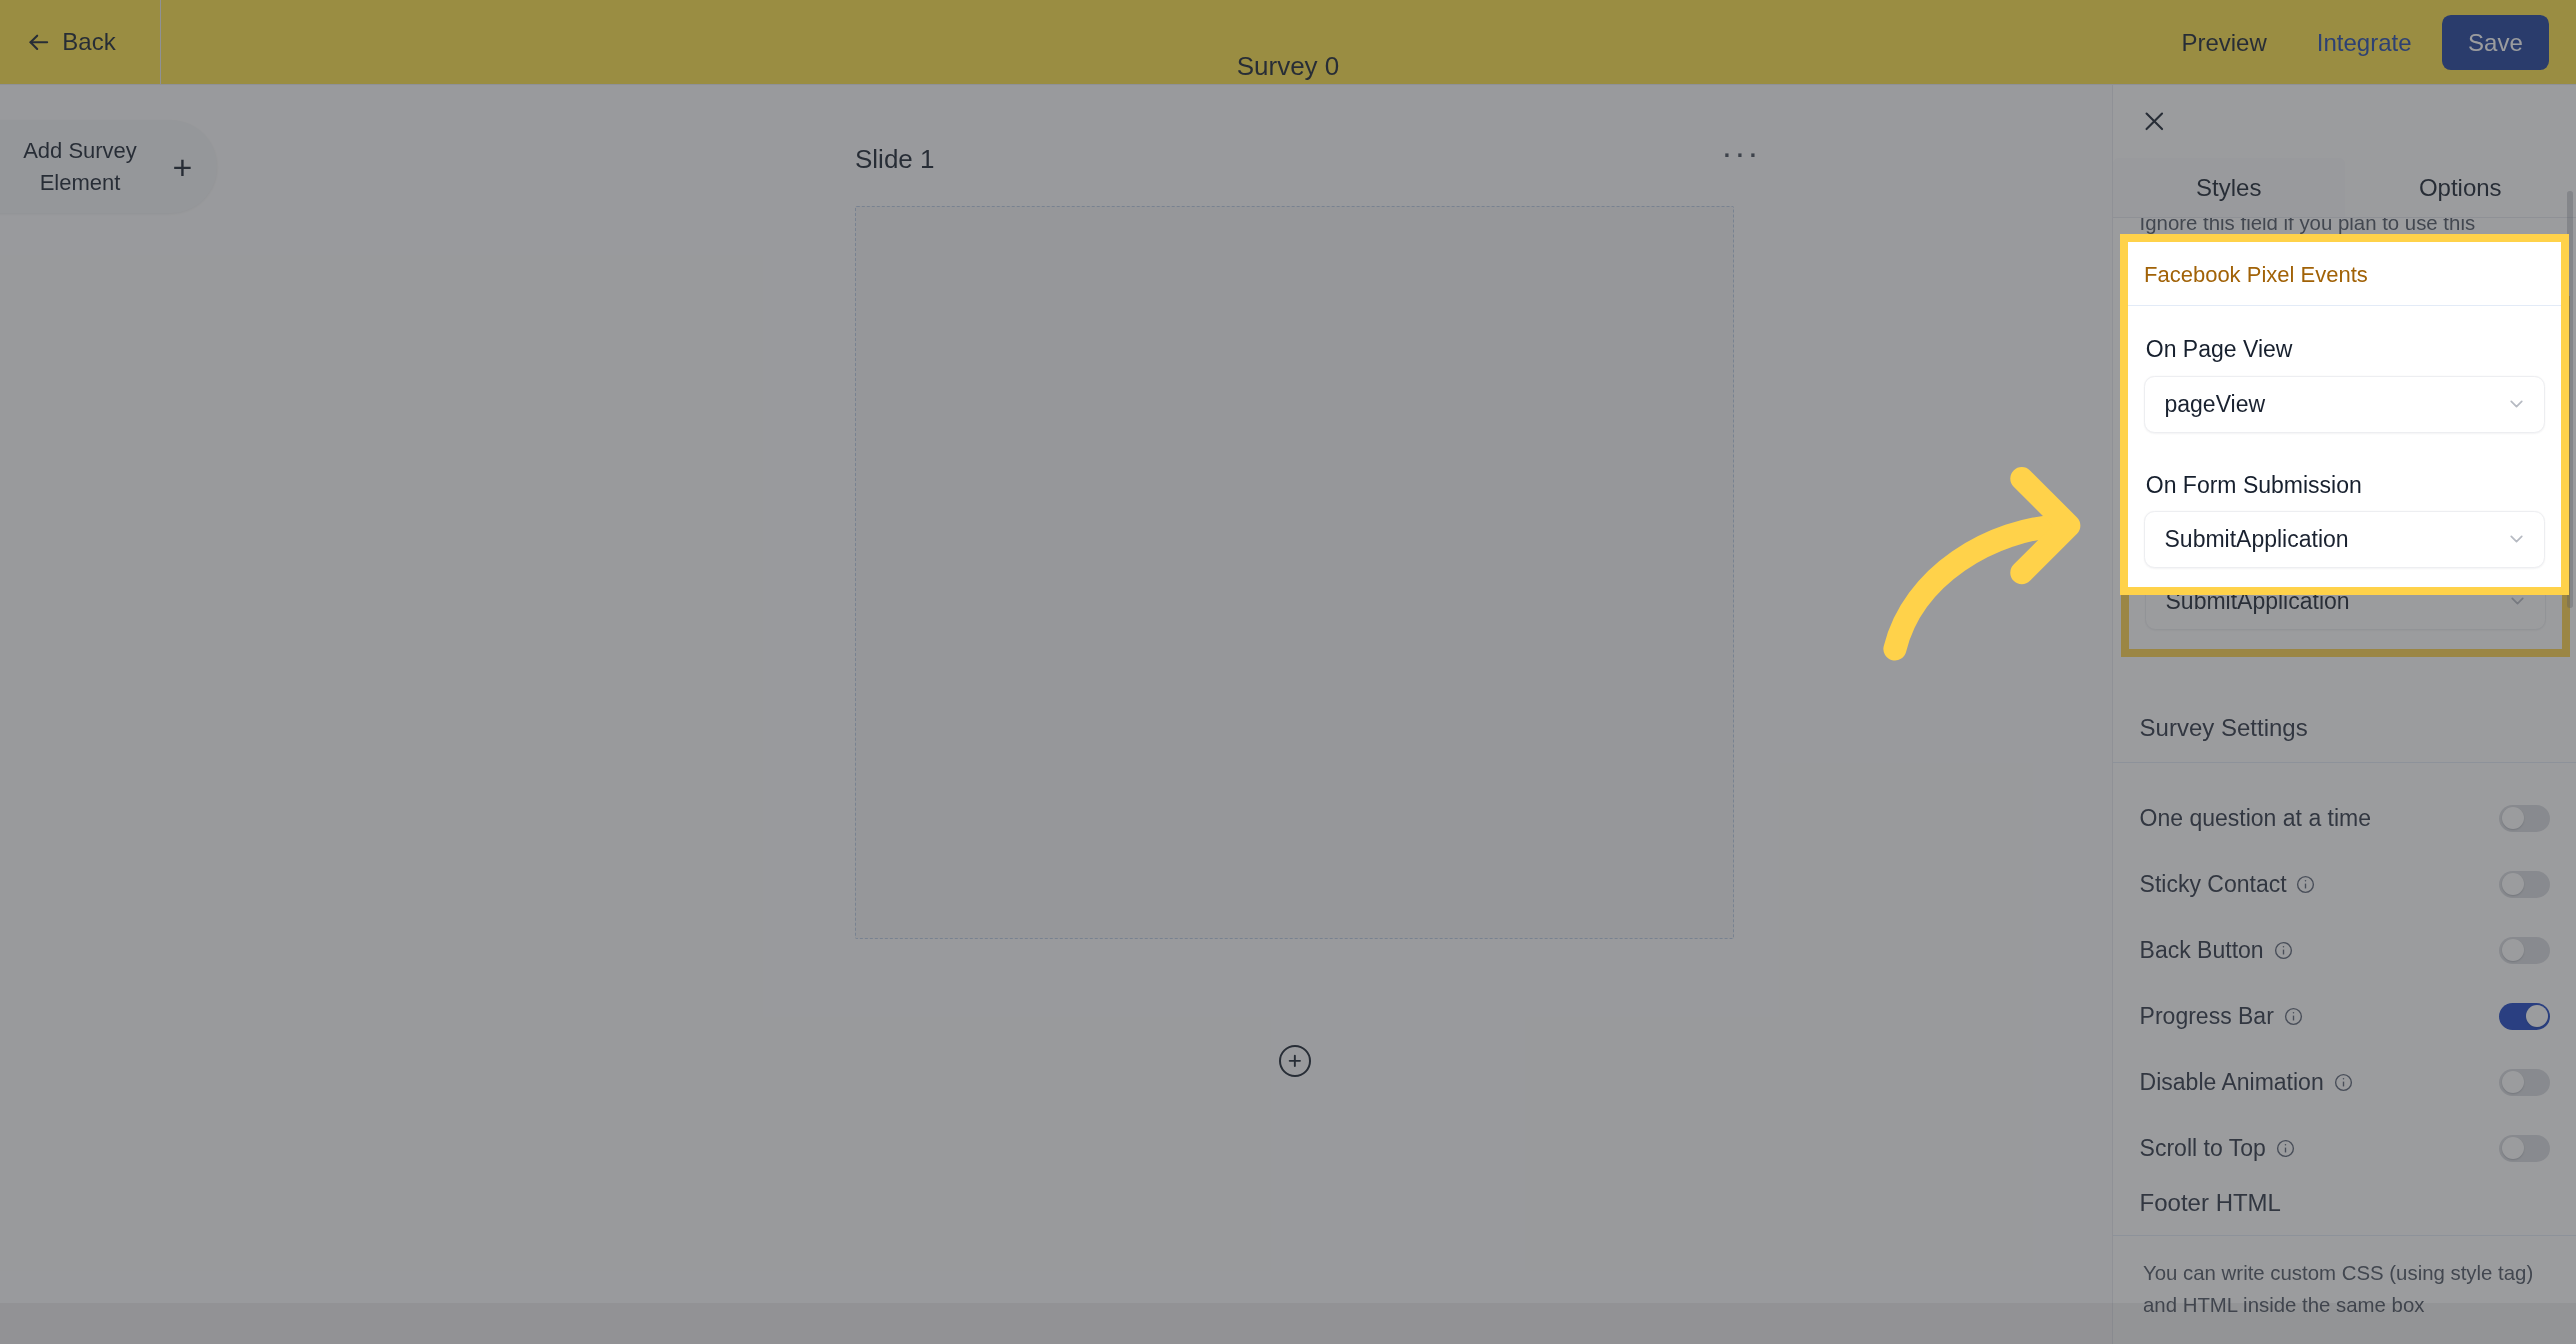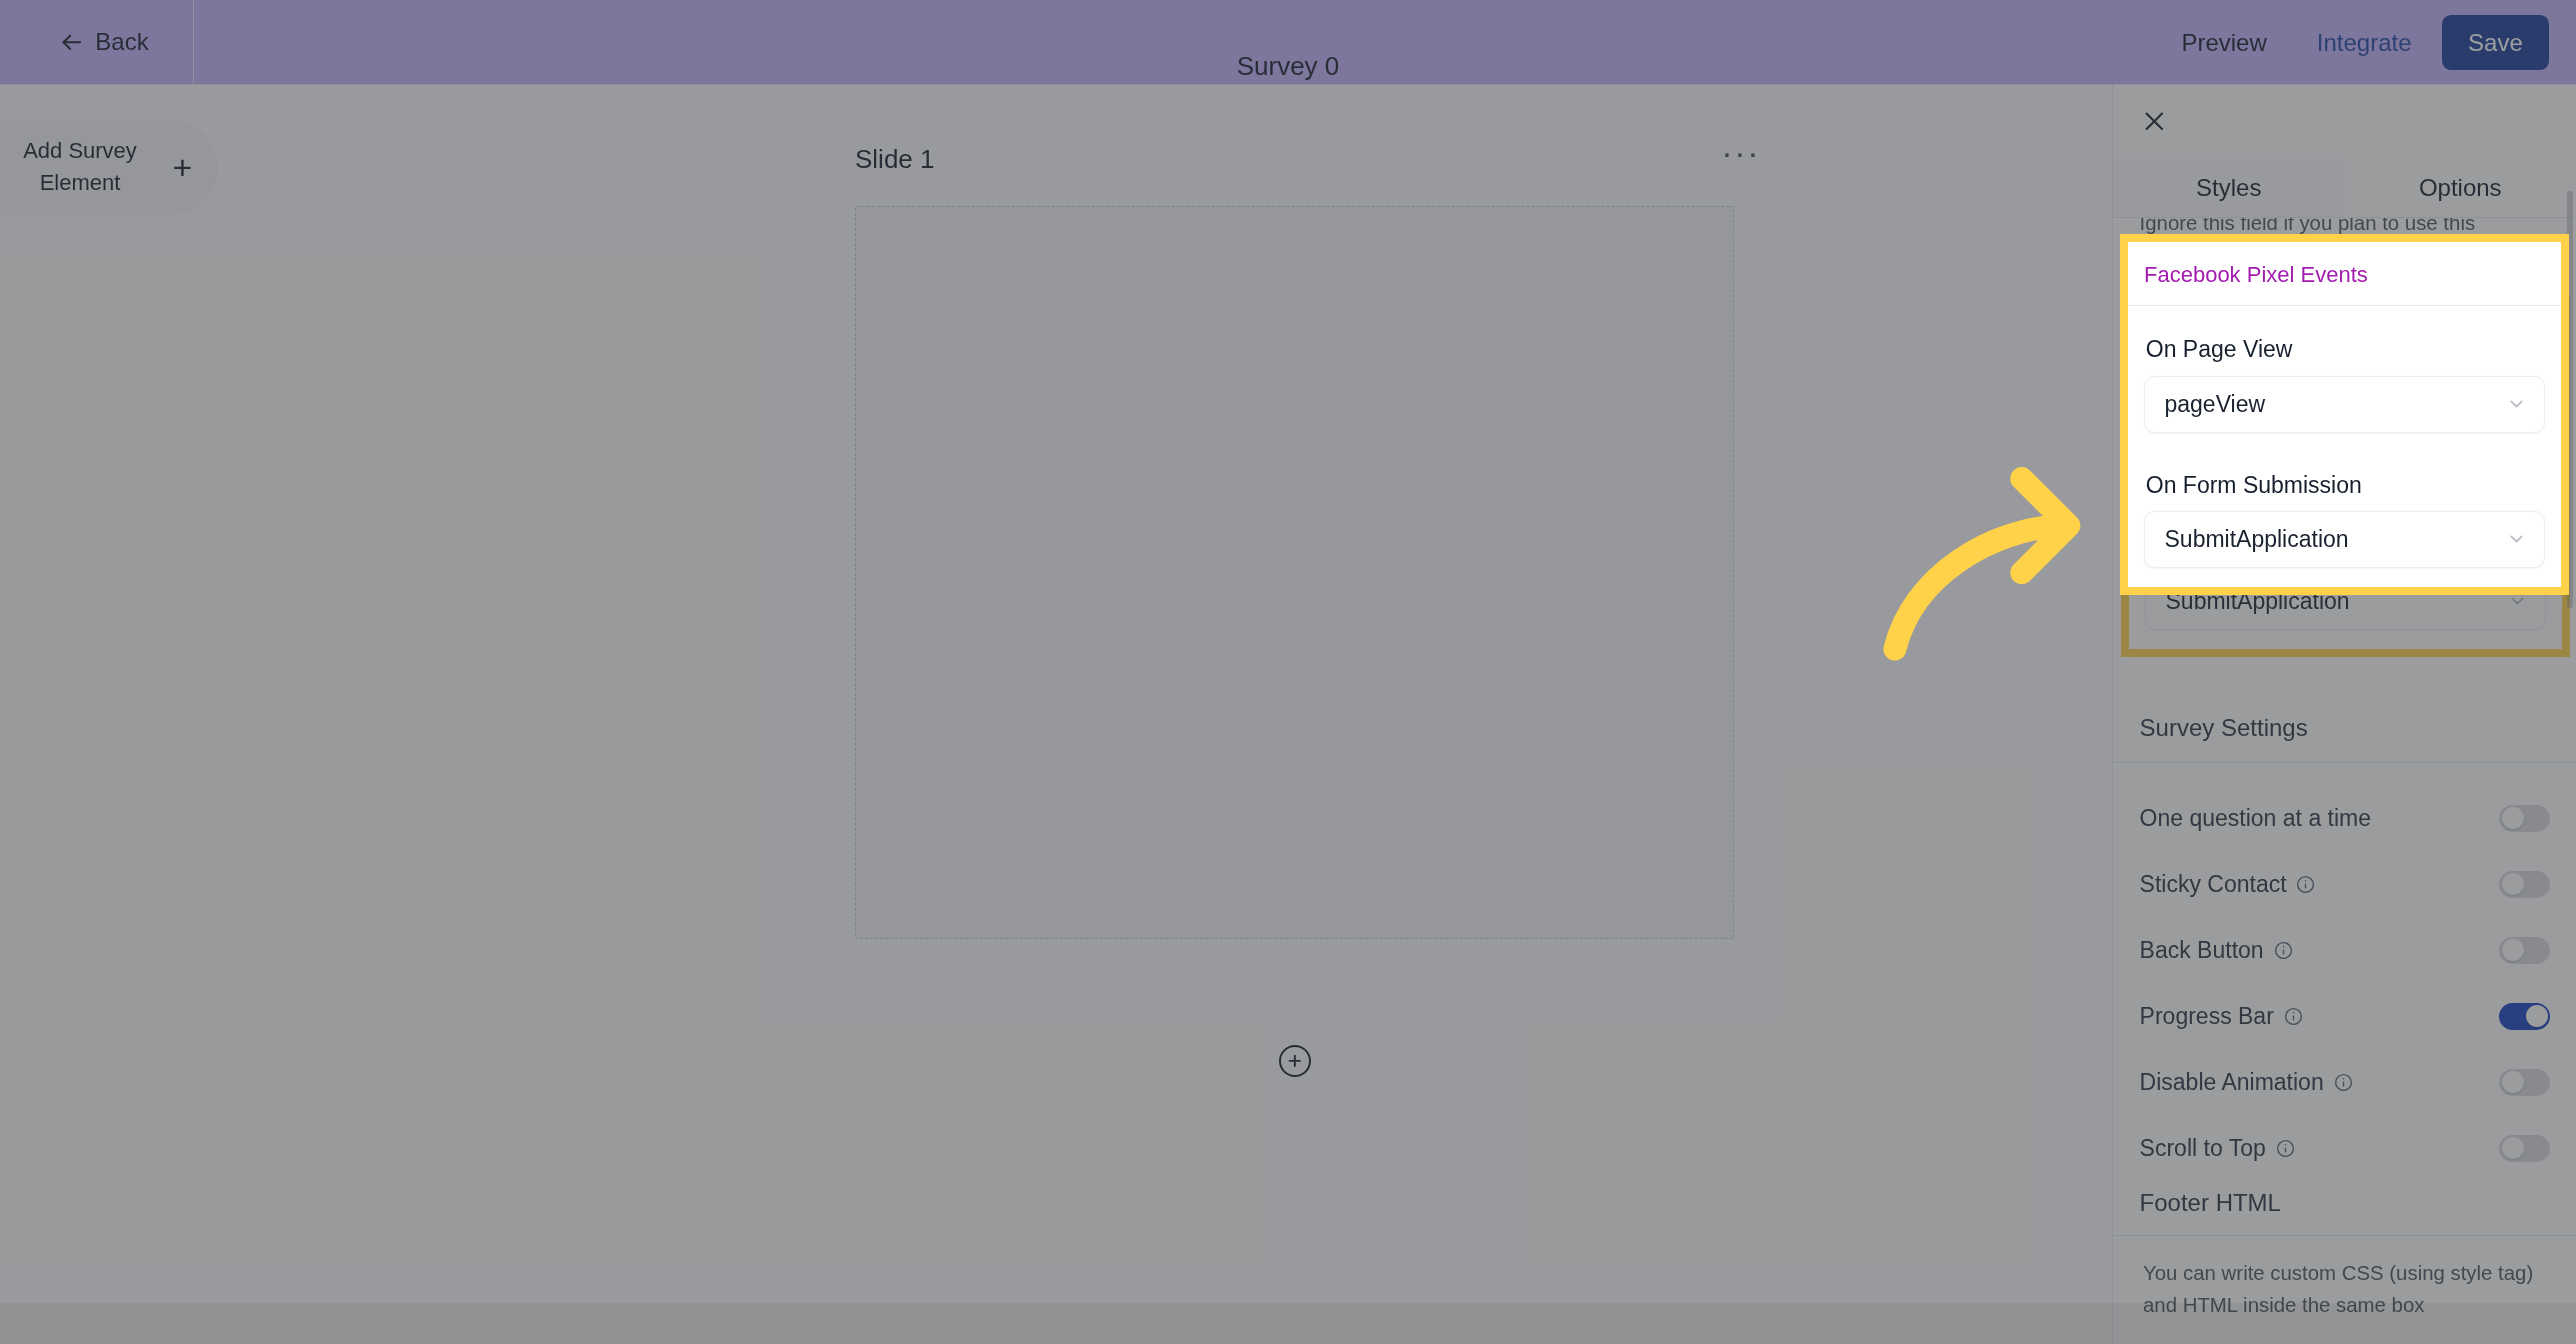--- a/index.html
+++ b/index.html
@@ -19,26 +19,25 @@
     height: 1345px;
     background: #ffffff;
   }
 
   
   .topbar {
     position: absolute;
     left: 0; top: 0;
     width: 2576px;
     height: 85px;
-    background: #c4b5fd;
+    background: #fde047;
     border-bottom: 0.9px solid #e7e9ee;
     display: flex;
     align-items: center;
     z-index: 5;
-    padding-left: 33px;
   }
   .back-cell {
     width: 161px;
     height: 85px;
     display: flex;
     align-items: center;
     padding-left: 25px;
     border-right: 0.9px solid #e7e9ee;
     cursor: pointer;
   }
@@ -243,21 +242,21 @@
     top: 78px;
     width: 449px;
     border: 8.9px solid #ffd24a;
     background: #ffffff;
   }
   .card {
     background: #ffffff;
   }
   .card-title {
     font-size: 22px;
-    color: #a21caf;
+    color: #a16207;
     padding: 19.5px 16px 17.7px 16px;
     border-bottom: 0.9px solid #e3ebf7;
   }
   .card-body { padding: 16px 16px 19.5px 16px; }
   .field-label {
     font-size: 23px;
     color: #17202e;
     margin: 14px 0 12.4px 1.8px;
   }
   .select-box {

